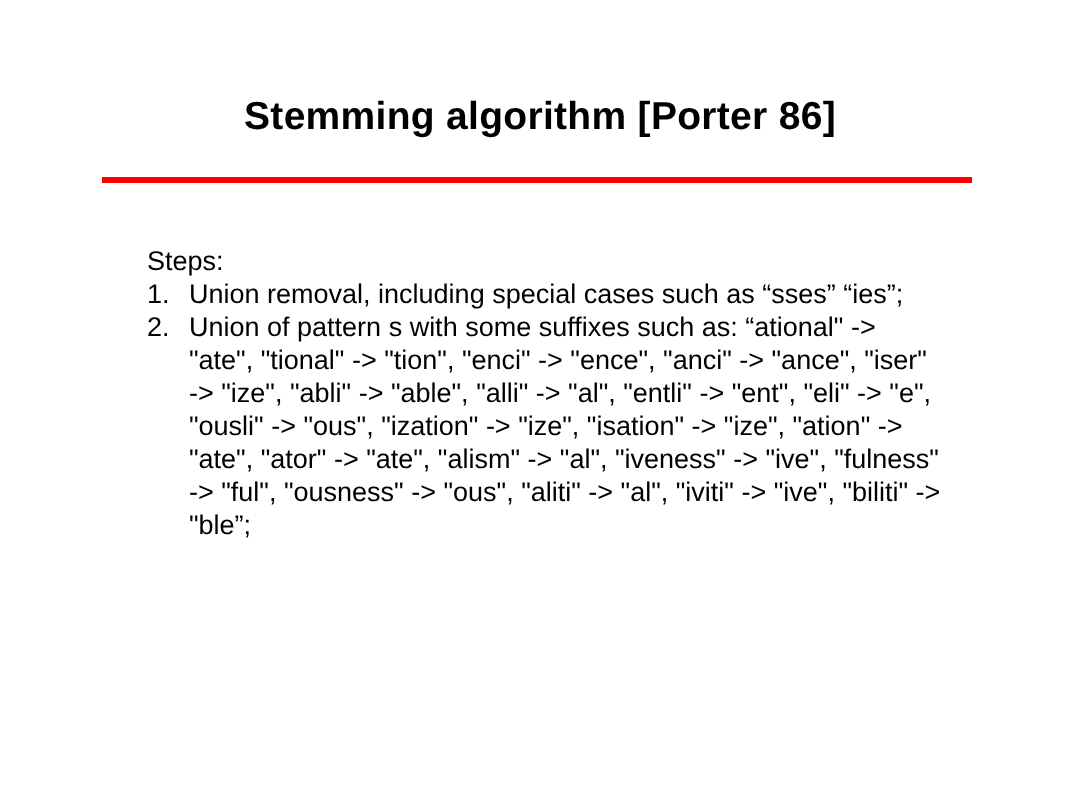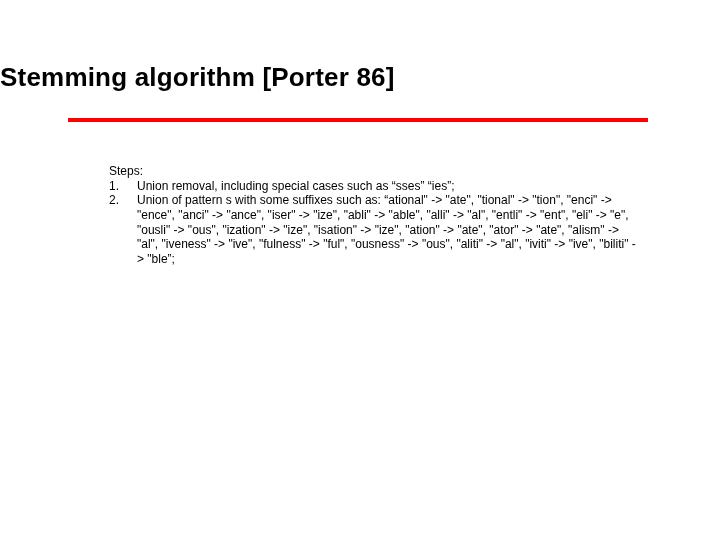--- a/index.html
+++ b/index.html
@@ -16,38 +16,39 @@
     position: relative;
     width: 720px;
     height: 540px;
     box-sizing: border-box;
   }
   .title {
     position: absolute;
     top: 62px;
     left: 0;
     width: 720px;
+    text-align: center;
     font-size: 26px;
     font-weight: bold;
     letter-spacing: 0.2px;
   }
   .rule {
     position: absolute;
     top: 118px;
     left: 68px;
     width: 580px;
     height: 4px;
     background: #ff0000;
   }
   .body {
     position: absolute;
     top: 164px;
-    left: 109px;
+    left: 98px;
     width: 530px;
-    font-size: 12px;
+    font-size: 18px;
     line-height: 1.22;
   }
   .steps-label {
     margin: 0;
   }
   .list {
     margin: 0;
     padding: 0;
     list-style: none;
   }

